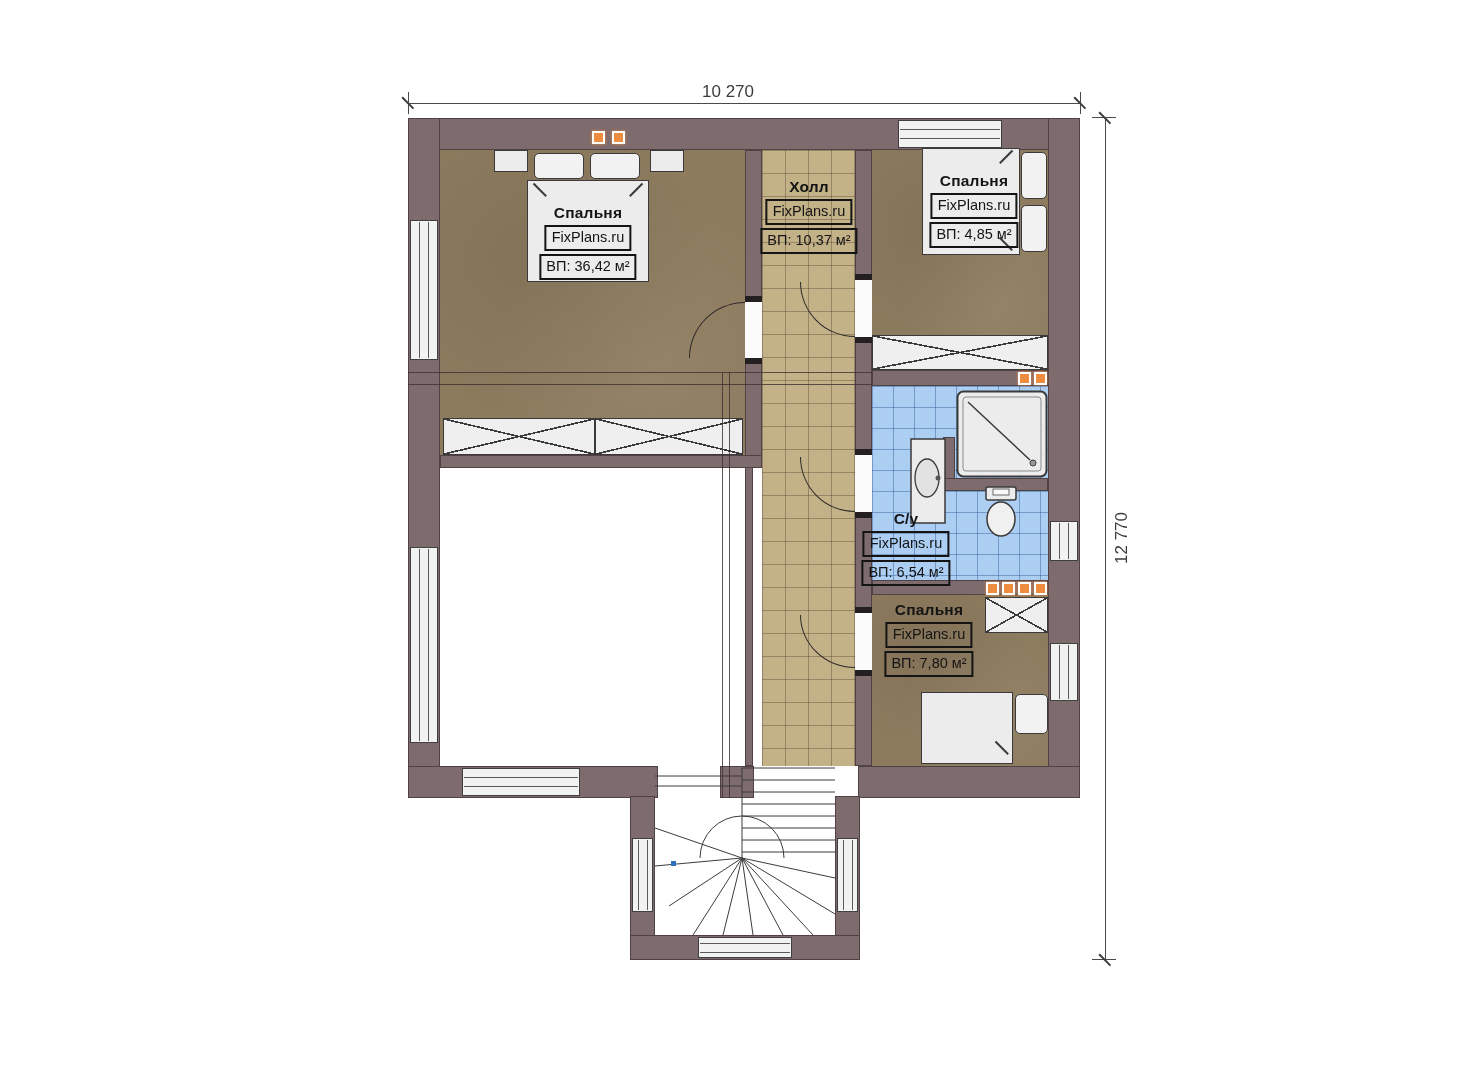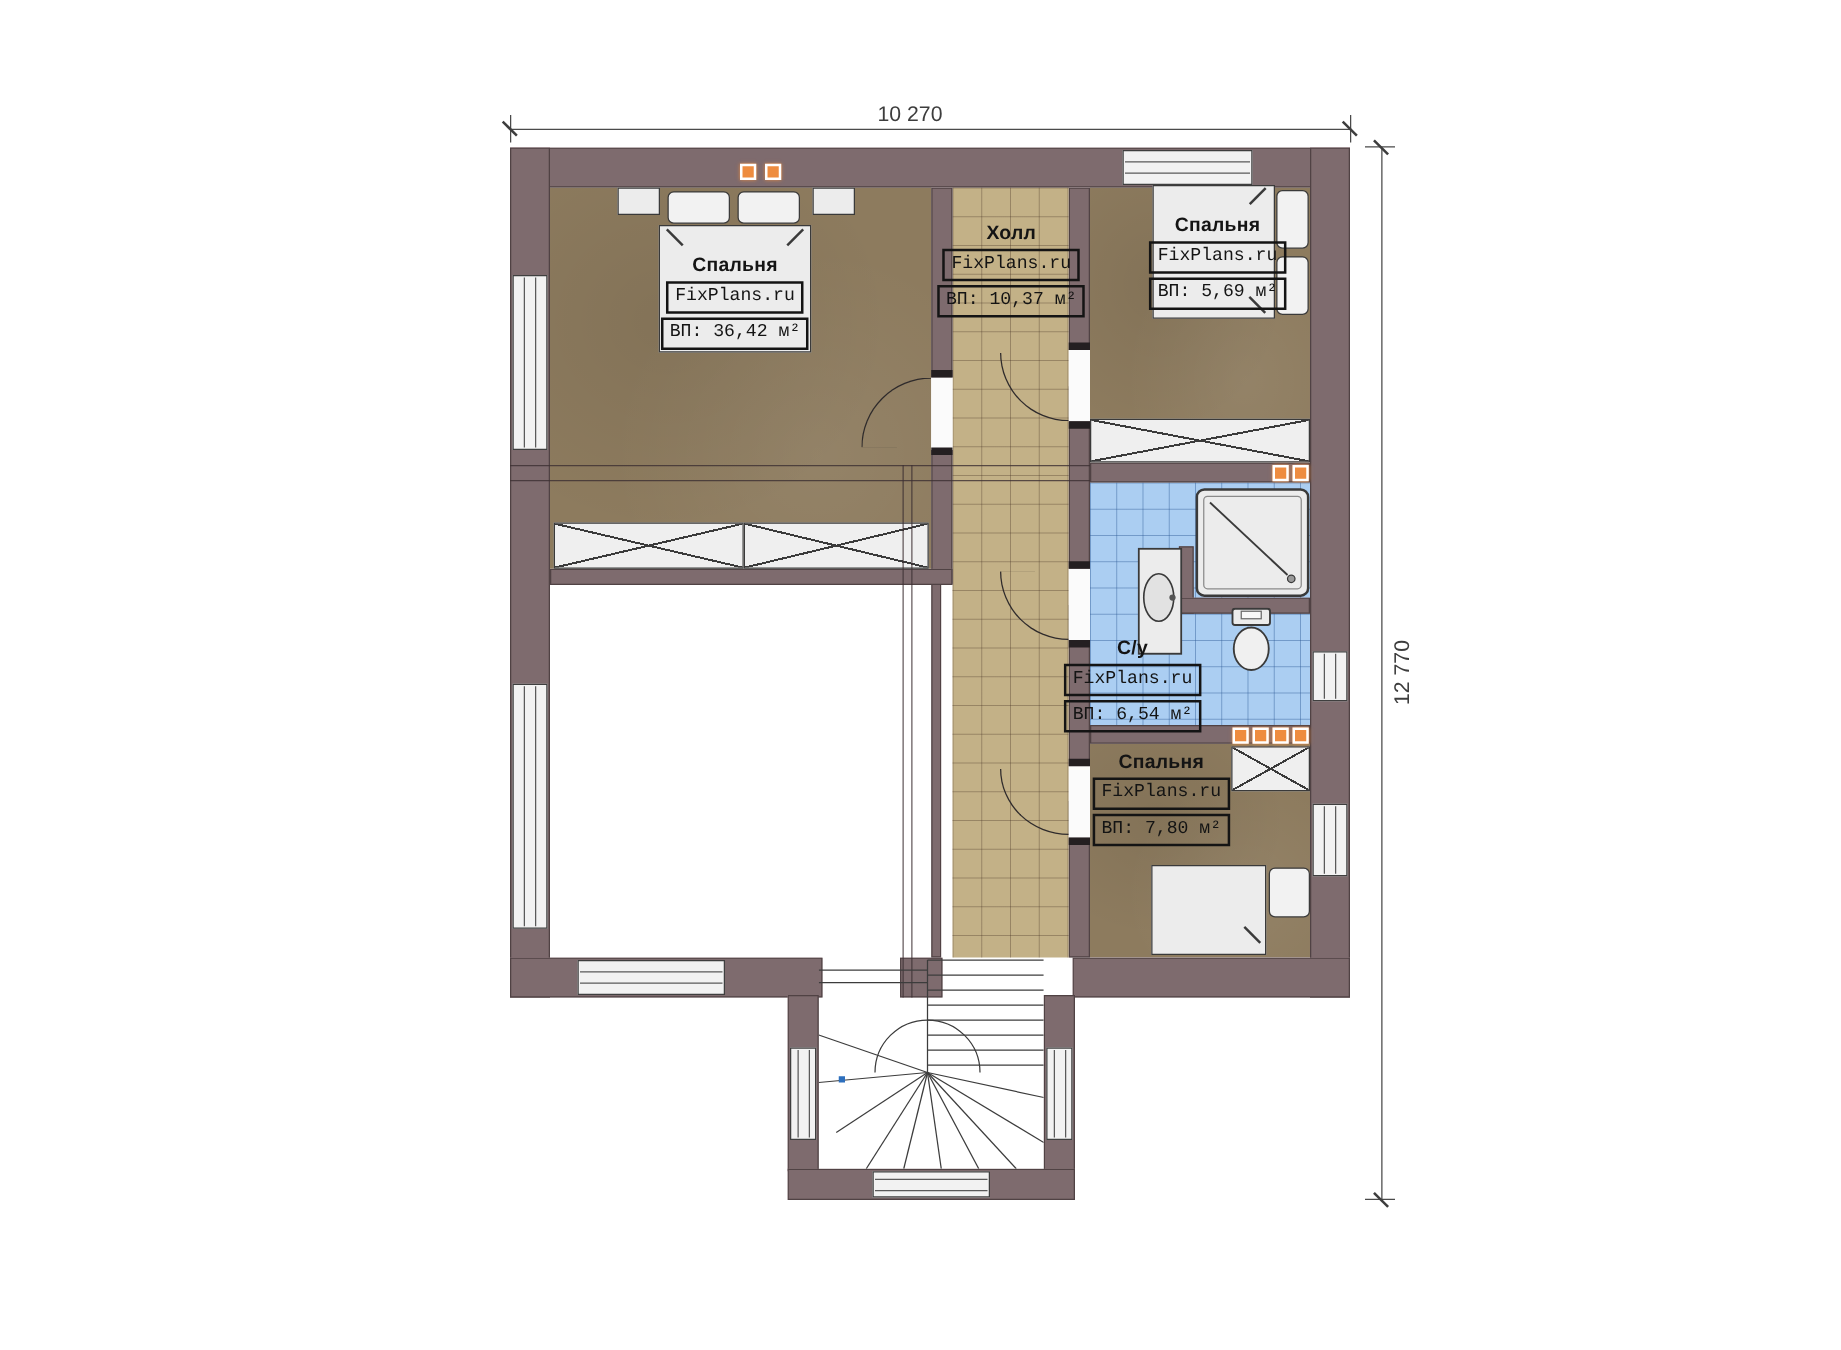--- a/index.html
+++ b/index.html
@@ -34,21 +34,21 @@
       linear-gradient(to bottom right,transparent calc(50% - .8px),#3a3a3a calc(50% - .8px),#3a3a3a calc(50% + .8px),transparent calc(50% + .8px));}
   .arc{position:absolute;box-sizing:border-box;}
   .arc-tl{border-top:1.4px solid #2e2a2b;border-left:1.4px solid #2e2a2b;border-top-left-radius:100%;}
   .arc-bl{border-bottom:1.4px solid #2e2a2b;border-left:1.4px solid #2e2a2b;border-bottom-left-radius:100%;}
   .thin{position:absolute;background:rgba(60,48,50,.8);}
   .vent{position:absolute;width:13px;height:13px;background:var(--vent,#ee8c3f);
     border:2px solid #fff;box-sizing:border-box;box-shadow:0 0 3px rgba(238,140,63,.9);}
   .rlabel{position:absolute;transform:translateX(-50%);display:flex;flex-direction:column;
     align-items:center;gap:3px;color:#141414;z-index:5;}
   .rname{font-weight:bold;font-size:15.5px;letter-spacing:.2px;}
-  .rbox{border:2px solid #141414;padding:0 5px;font-size:14.5px;line-height:1.5;white-space:nowrap;font-family:Liberation Mono, monospace;}
+  .rbox{border:2px solid #141414;padding:0 5px;font-size:14.5px;line-height:1.5;white-space:nowrap;}
   .dim{position:absolute;background:#4a4a4a;}
   .dimtext{position:absolute;font-size:17px;color:#3d3d3d;text-align:center;}
   .tick{position:absolute;width:16px;height:1.5px;background:#3d3d3d;transform:rotate(45deg);}
 </style>
 </head>
 <body>
 
 <div class="plan">
 
   <div class="dimtext" style="left:678px;top:82px;width:100px;">10 270</div>
@@ -211,21 +211,21 @@
     <div class="rbox">ВП: 36,42 м²</div>
   </div>
   <div class="rlabel" style="left:809px;top:178px;">
     <div class="rname">Холл</div>
     <div class="rbox">FixPlans.ru</div>
     <div class="rbox">ВП: 10,37 м²</div>
   </div>
   <div class="rlabel" style="left:974px;top:172px;">
     <div class="rname">Спальня</div>
     <div class="rbox">FixPlans.ru</div>
-    <div class="rbox">ВП: 5,69 м²</div>
+    <div class="rbox">ВП: 4,85 м²</div>
   </div>
   <div class="rlabel" style="left:906px;top:510px;">
     <div class="rname">С/у</div>
     <div class="rbox">FixPlans.ru</div>
     <div class="rbox">ВП: 6,54 м²</div>
   </div>
   <div class="rlabel" style="left:929px;top:601px;">
     <div class="rname">Спальня</div>
     <div class="rbox">FixPlans.ru</div>
     <div class="rbox">ВП: 7,80 м²</div>

